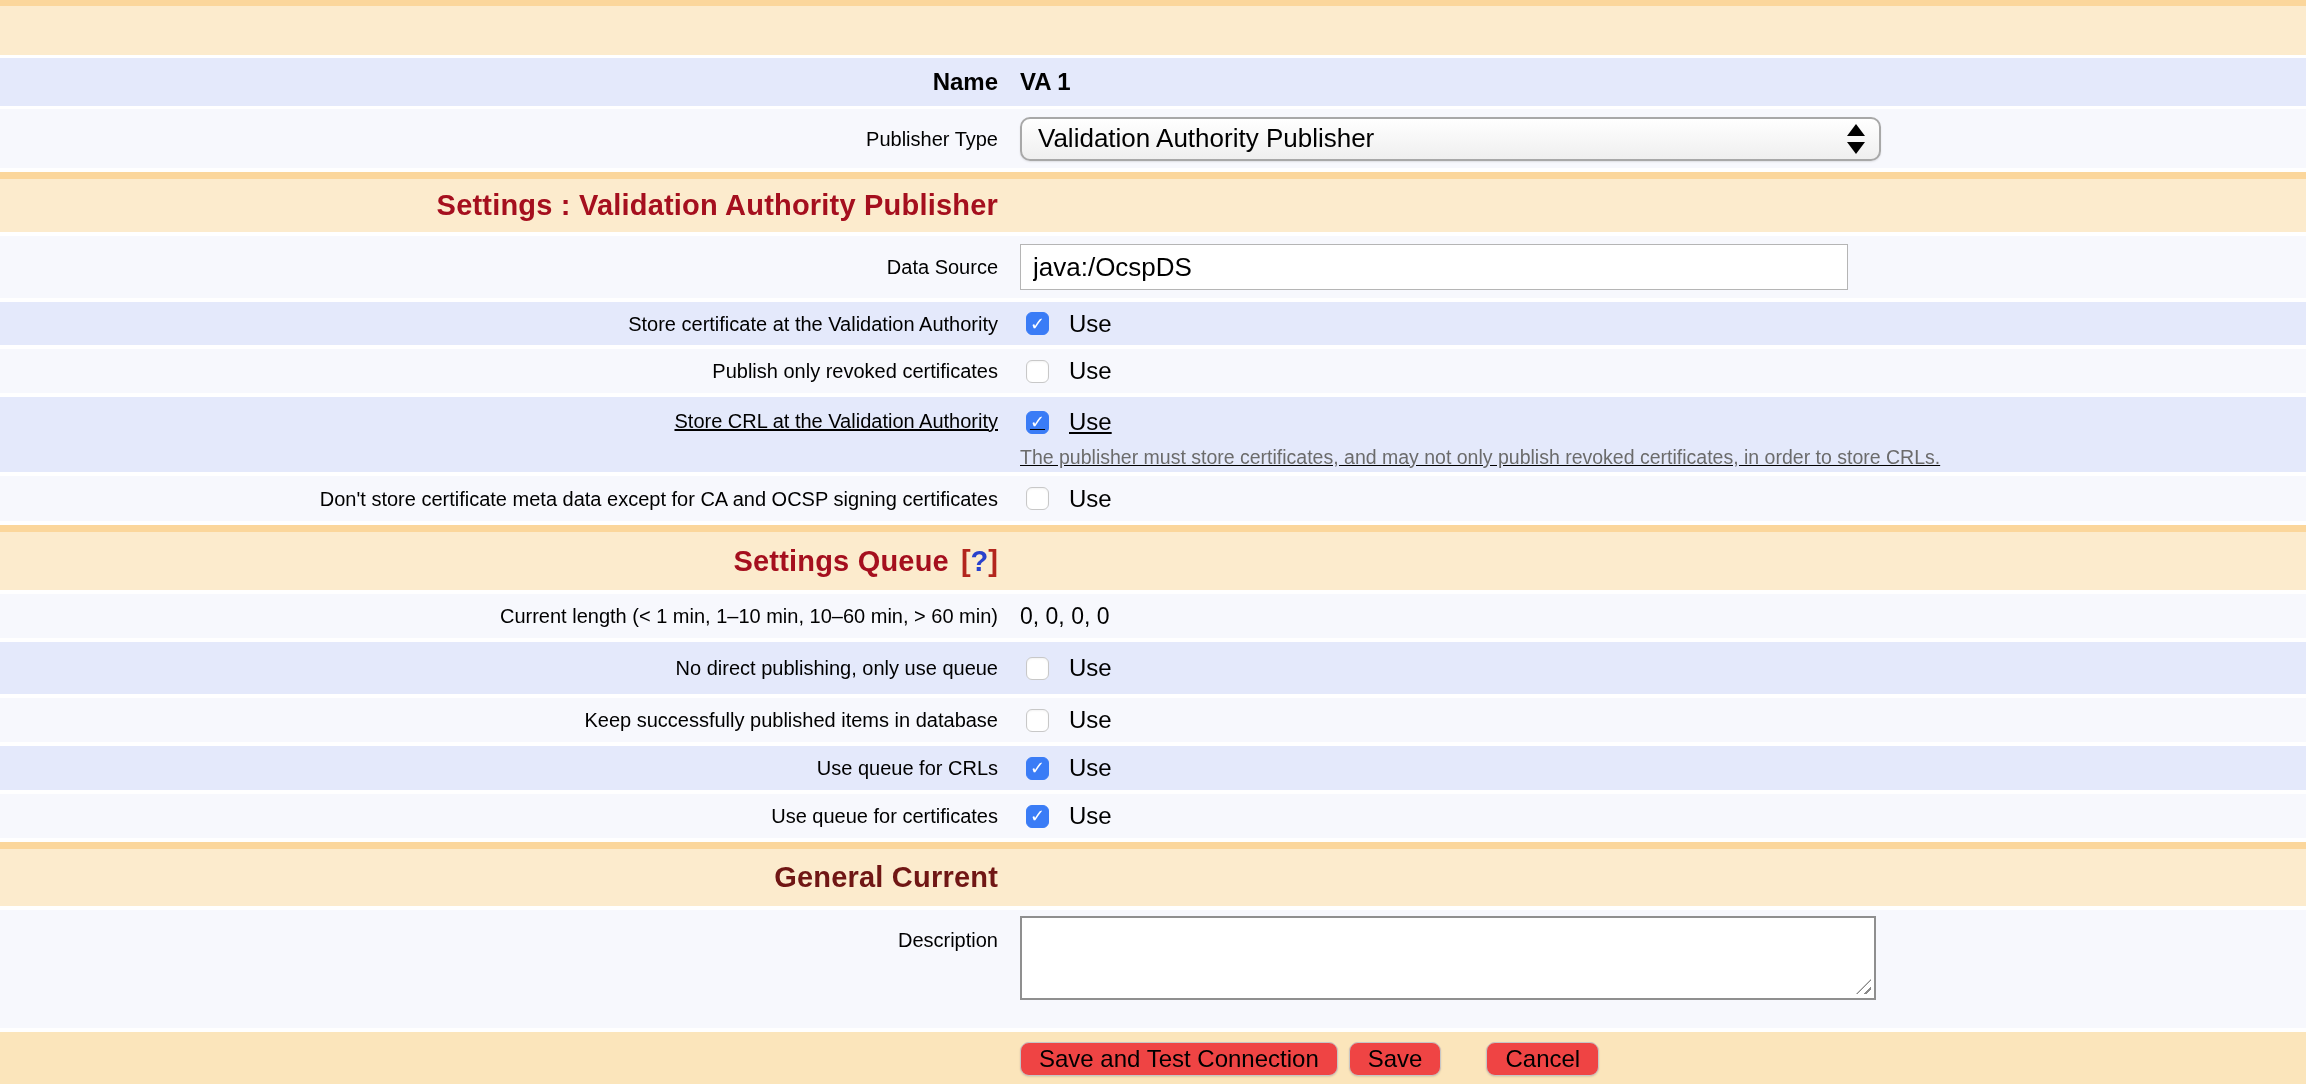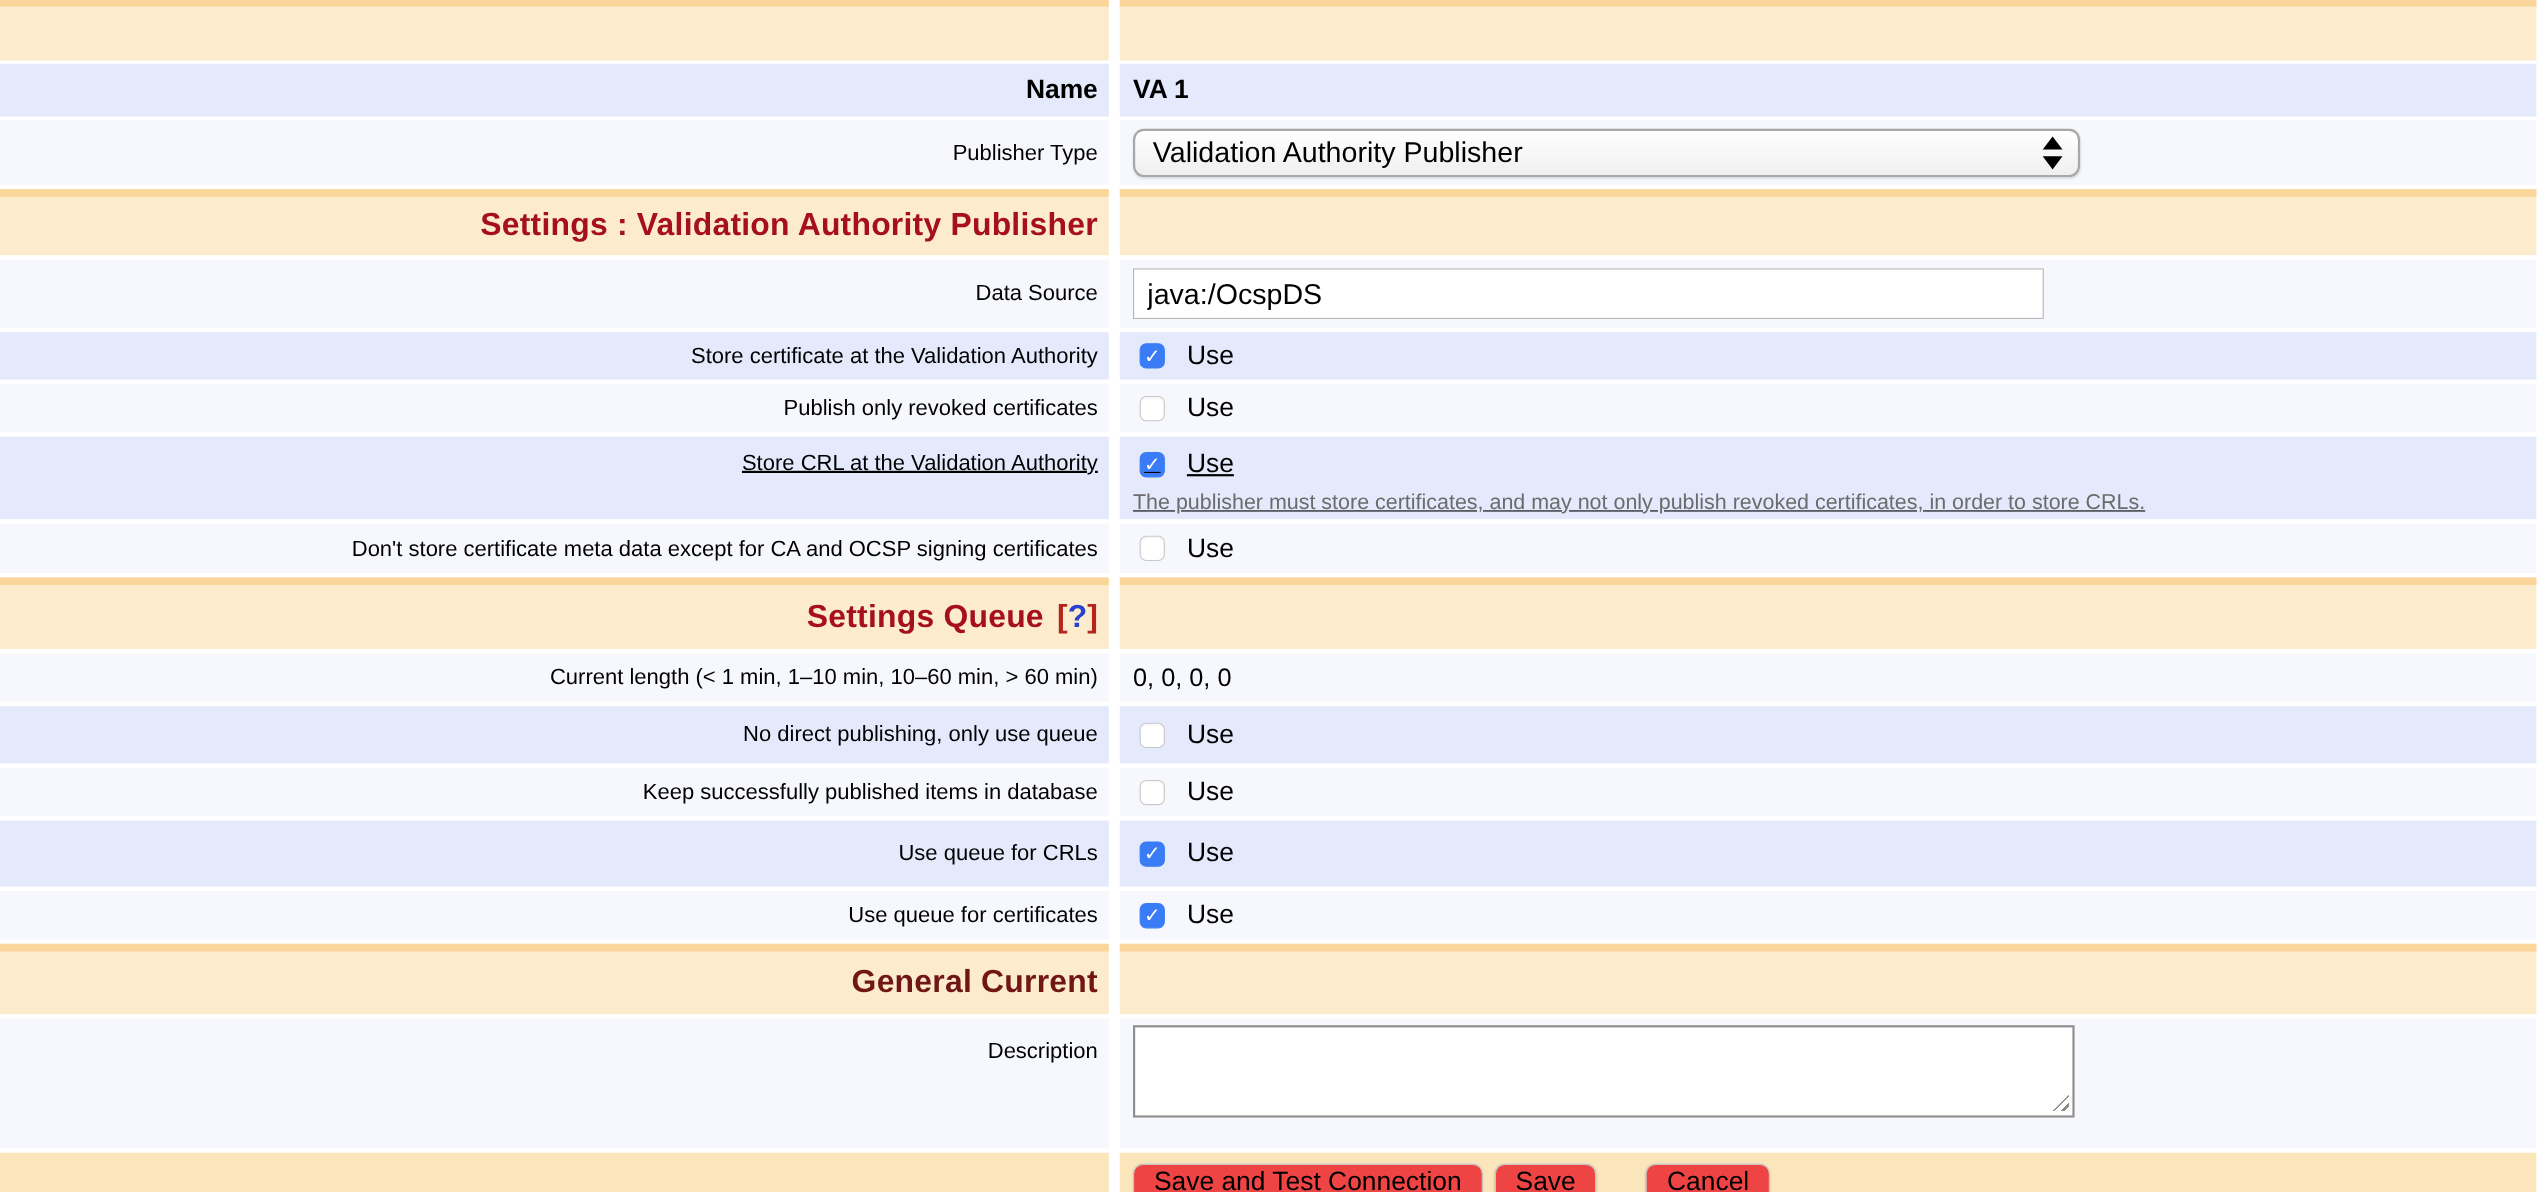--- a/index.html
+++ b/index.html
@@ -1,21 +1,21 @@
 <!DOCTYPE html>
 <html><head>
 <meta charset="utf-8">
 <style>
   html,body{margin:0;padding:0;}
   body{
     width:2306px;height:1084px;background:#ffffff;
     font-family:"Liberation Sans","DejaVu Sans",sans-serif;color:#000;
     overflow:hidden;
   }
-  .row{display:flex;column-gap:10px;margin-bottom:4px;}
+  .row{display:flex;column-gap:0;margin-bottom:4px;}
   .cl{width:1008px;box-sizing:border-box;display:flex;align-items:center;
       justify-content:flex-end;padding-right:10px;text-align:right;}
   .cr{flex:1;box-sizing:border-box;display:flex;align-items:center;padding-left:12px;}
   .lav > .cl,.lav > .cr{background:#e4e9fb;}
   .lit > .cl,.lit > .cr{background:#f7f8fd;}
   .band > .cl,.band > .cr{background:#fcebcd;border-top:7px solid #fbd69b;}
   .band-top > .cl,.band-top > .cr{background:#fcebcd;border-top:6px solid #fbd69b;}
   .btnbar > .cl,.btnbar > .cr{background:#fbe5bb;}
   .striprow > .cl,.striprow > .cr{background:#fbd69b;}
 
@@ -188,21 +188,21 @@
 <div class="row lit" style="height:44px;">
   <div class="cl">
       <span class="lbl">Keep successfully published items in database</span>
     </div>
   <div class="cr">
     <span class="cb"></span>
     <span class="cbl">Use</span>
   </div>
 </div>
 
-<div class="row lav" style="height:60px;">
+<div class="row lav" style="height:44px;">
   <div class="cl">
       <span class="lbl">Use queue for CRLs</span>
     </div>
   <div class="cr">
     <span class="cb checked"></span>
     <span class="cbl">Use</span>
   </div>
 </div>
 
 <div class="row lit" style="height:44px;">

